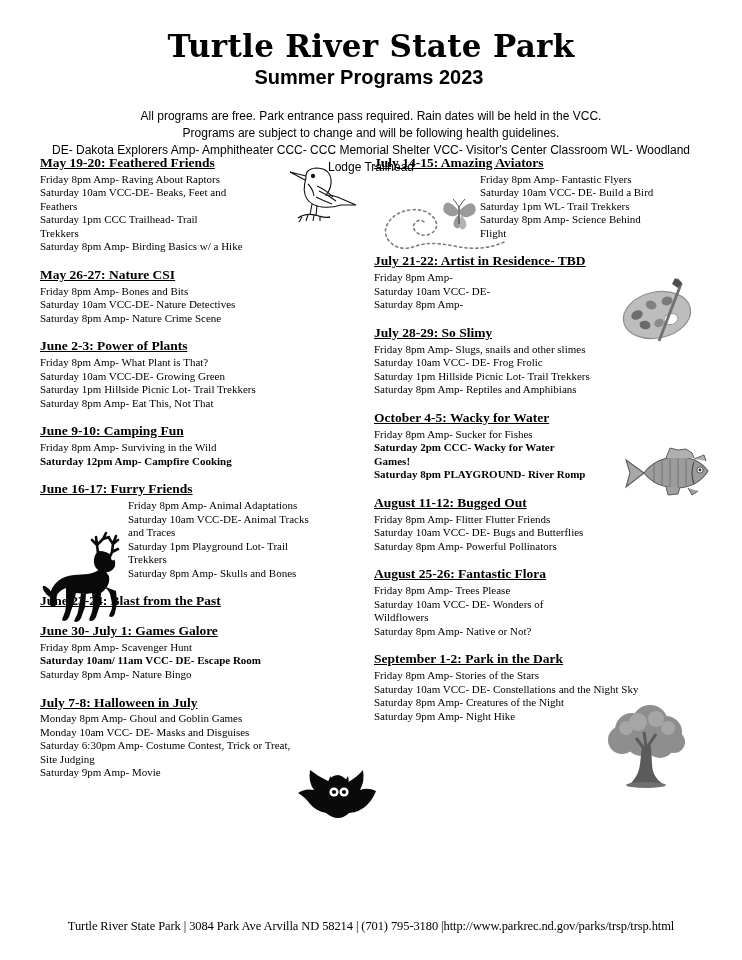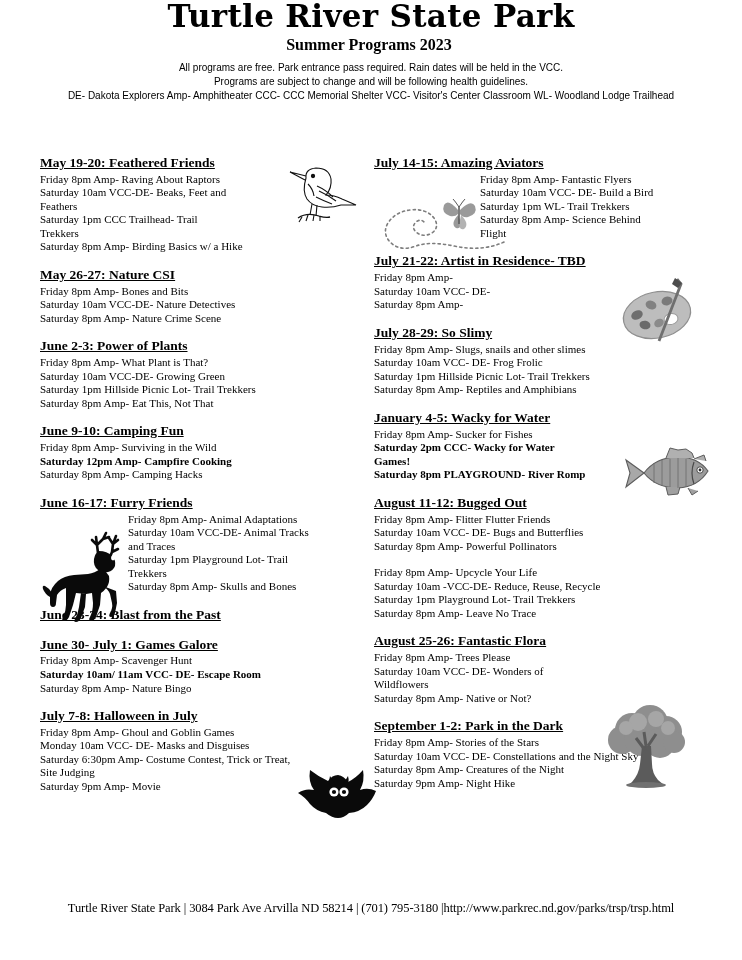--- a/index.html
+++ b/index.html
@@ -18,41 +18,41 @@
   }
   .page {
     position: relative;
     width: 742px;
     height: 960px;
     box-sizing: border-box;
     padding: 0;
   }
 
   
-  .header { text-align: center; }
+  .header { text-align: center; padding-top: 30px; }
   .title {
     font-family: "DejaVu Serif", "Liberation Serif", serif;
     font-weight: bold;
     font-size: 31px;
     letter-spacing: 0.3px;
     line-height: 1.05;
     margin: 0;
   }
   .subtitle {
-    font-family: Liberation Serif, serif;
+    font-family: Liberation Sans, sans-serif;
     font-weight: bold;
-    font-size: 16px;
+    font-size: 20px;
     line-height: 1.15;
     margin: 3px 4px 0 0;
   }
   .note {
     font-family: "Liberation Sans", "DejaVu Sans", sans-serif;
-    font-size: 10px;
+    font-size: 12px;
     line-height: 1.42;
-    margin: 7px auto 0 auto;
+    margin: 19px auto 0 auto;
     width: 660px;
   }
 
   
   .columns {
     position: absolute;
     top: 155px;
     left: 0;
     width: 742px;
     display: flex;
@@ -78,21 +78,21 @@
   .lines-indent { padding-left: 88px; }
   .lines-indent-r { padding-left: 106px; }
 
   
   .art { position: absolute; pointer-events: none; }
   .art svg { display: block; }
 
   
   .footer {
     position: absolute;
-    bottom: 44px;
+    bottom: 26px;
     left: 0;
     width: 742px;
     text-align: center;
     font-size: 12.5px;
     letter-spacing: -0.1px;
   }
 </style>
 </head>
 <body>
 
@@ -136,21 +136,20 @@
             <span class="line">Saturday 10am VCC-DE- Growing Green</span>
             <span class="line">Saturday 1pm Hillside Picnic Lot- Trail Trekkers</span>
             <span class="line">Saturday 8pm Amp- Eat This, Not That</span>
           </div>
         </div>
         <div class="event">
           <div class="event-title">June 9-10: Camping Fun</div>
           <div class="event-lines">
             <span class="line">Friday 8pm Amp- Surviving in the Wild</span>
             <span class="line bold">Saturday 12pm Amp- Campfire Cooking</span>
-            <span class="line">Saturday 8pm Amp- Camping Hacks</span>
           </div>
         </div>
         <div class="event">
           <div class="event-title">June 16-17: Furry Friends</div>
           <div class="event-lines lines-indent">
             <span class="line">Friday 8pm Amp- Animal Adaptations</span>
             <span class="line">Saturday 10am VCC-DE- Animal Tracks</span>
             <span class="line">and Traces</span>
             <span class="line">Saturday 1pm Playground Lot- Trail</span>
             <span class="line">Trekkers</span>
@@ -164,21 +163,21 @@
           <div class="event-title">June 30- July 1: Games Galore</div>
           <div class="event-lines">
             <span class="line">Friday 8pm Amp- Scavenger Hunt</span>
             <span class="line bold">Saturday 10am/ 11am VCC- DE- Escape Room</span>
             <span class="line">Saturday 8pm Amp- Nature Bingo</span>
           </div>
         </div>
         <div class="event">
           <div class="event-title">July 7-8: Halloween in July</div>
           <div class="event-lines">
-            <span class="line">Friday 8pm Amp- Ghoul and Goblin Games</span>
+            <span class="line">Monday 8pm Amp- Ghoul and Goblin Games</span>
             <span class="line">Monday 10am VCC- DE- Masks and Disguises</span>
             <span class="line">Saturday 6:30pm Amp- Costume Contest, Trick or Treat,</span>
             <span class="line">Site Judging</span>
             <span class="line">Saturday 9pm Amp- Movie</span>
           </div>
         </div>
       </div>
     <div class="col col-right" id="col-right">
         <div class="event">
           <div class="event-title">July 14-15: Amazing Aviators</div>
@@ -201,43 +200,37 @@
         <div class="event">
           <div class="event-title">July 28-29: So Slimy</div>
           <div class="event-lines">
             <span class="line">Friday 8pm Amp- Slugs, snails and other slimes</span>
             <span class="line">Saturday 10am VCC- DE- Frog Frolic</span>
             <span class="line">Saturday 1pm Hillside Picnic Lot- Trail Trekkers</span>
             <span class="line">Saturday 8pm Amp- Reptiles and Amphibians</span>
           </div>
         </div>
         <div class="event">
-          <div class="event-title">January 4-5: Wacky for Water</div>
+          <div class="event-title">October 4-5: Wacky for Water</div>
           <div class="event-lines">
             <span class="line">Friday 8pm Amp- Sucker for Fishes</span>
             <span class="line bold">Saturday 2pm CCC- Wacky for Water</span>
             <span class="line bold">Games!</span>
             <span class="line bold">Saturday 8pm PLAYGROUND- River Romp</span>
           </div>
         </div>
         <div class="event">
           <div class="event-title">August 11-12: Bugged Out</div>
           <div class="event-lines">
             <span class="line">Friday 8pm Amp- Flitter Flutter Friends</span>
             <span class="line">Saturday 10am VCC- DE- Bugs and Butterflies</span>
             <span class="line">Saturday 8pm Amp- Powerful Pollinators</span>
           </div>
         </div>
         <div class="event">
-          <div class="event-lines">
-            <span class="line">Friday 8pm Amp- Upcycle Your Life</span>
-            <span class="line">Saturday 10am -VCC-DE- Reduce, Reuse, Recycle</span>
-            <span class="line">Saturday 1pm Playground Lot- Trail Trekkers</span>
-            <span class="line">Saturday 8pm Amp- Leave No Trace</span>
-          </div>
         </div>
         <div class="event">
           <div class="event-title">August 25-26: Fantastic Flora</div>
           <div class="event-lines">
             <span class="line">Friday 8pm Amp- Trees Please</span>
             <span class="line">Saturday 10am VCC- DE- Wonders of</span>
             <span class="line">Wildflowers</span>
             <span class="line">Saturday 8pm Amp- Native or Not?</span>
           </div>
         </div>

